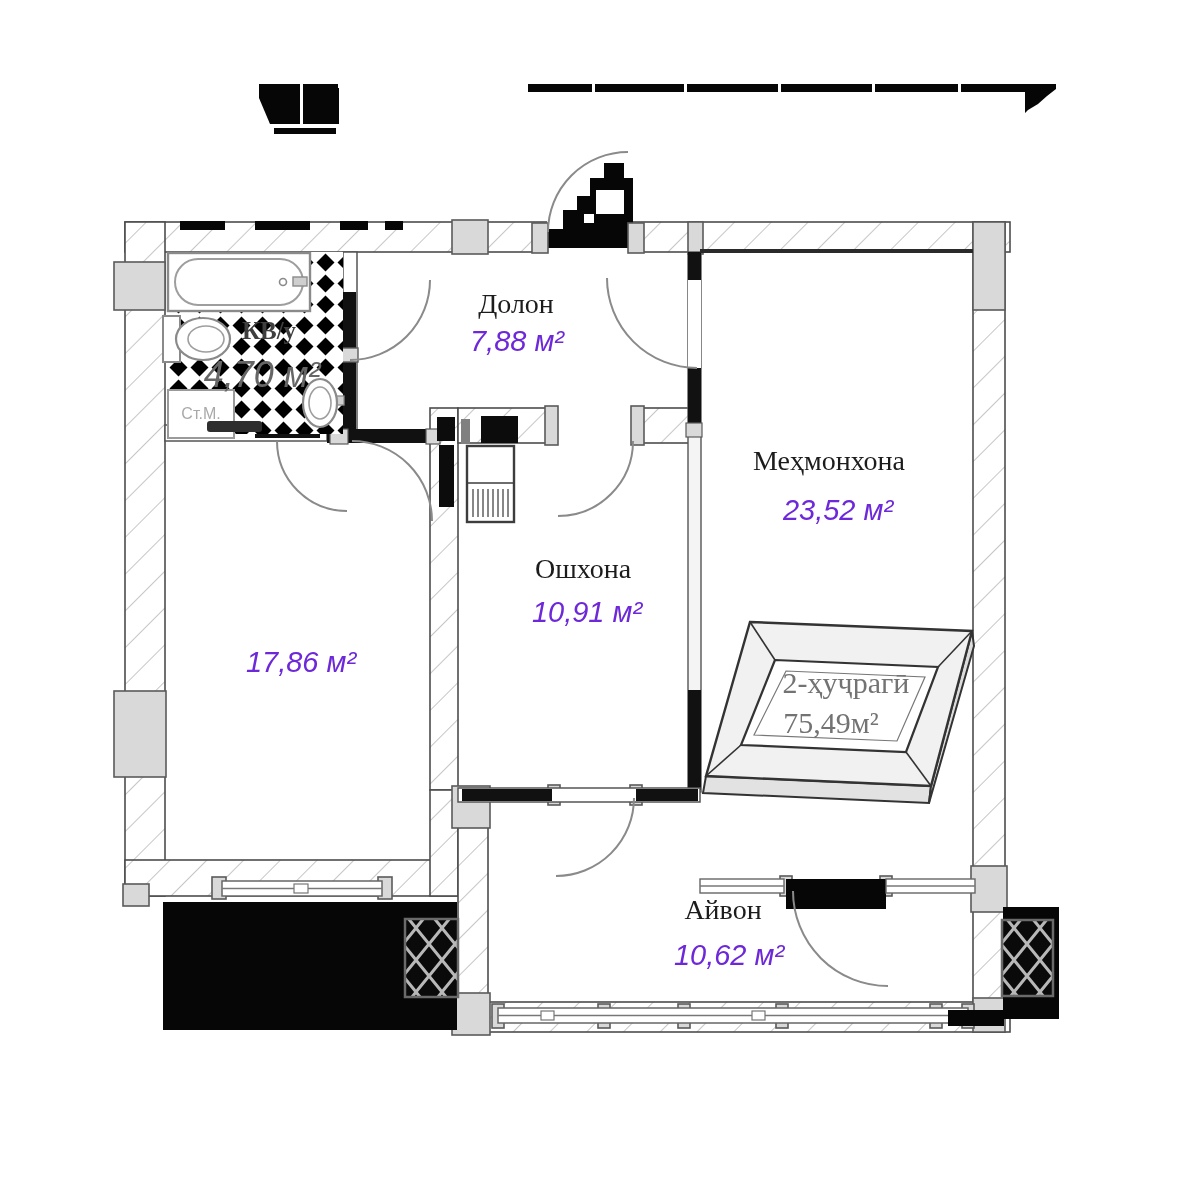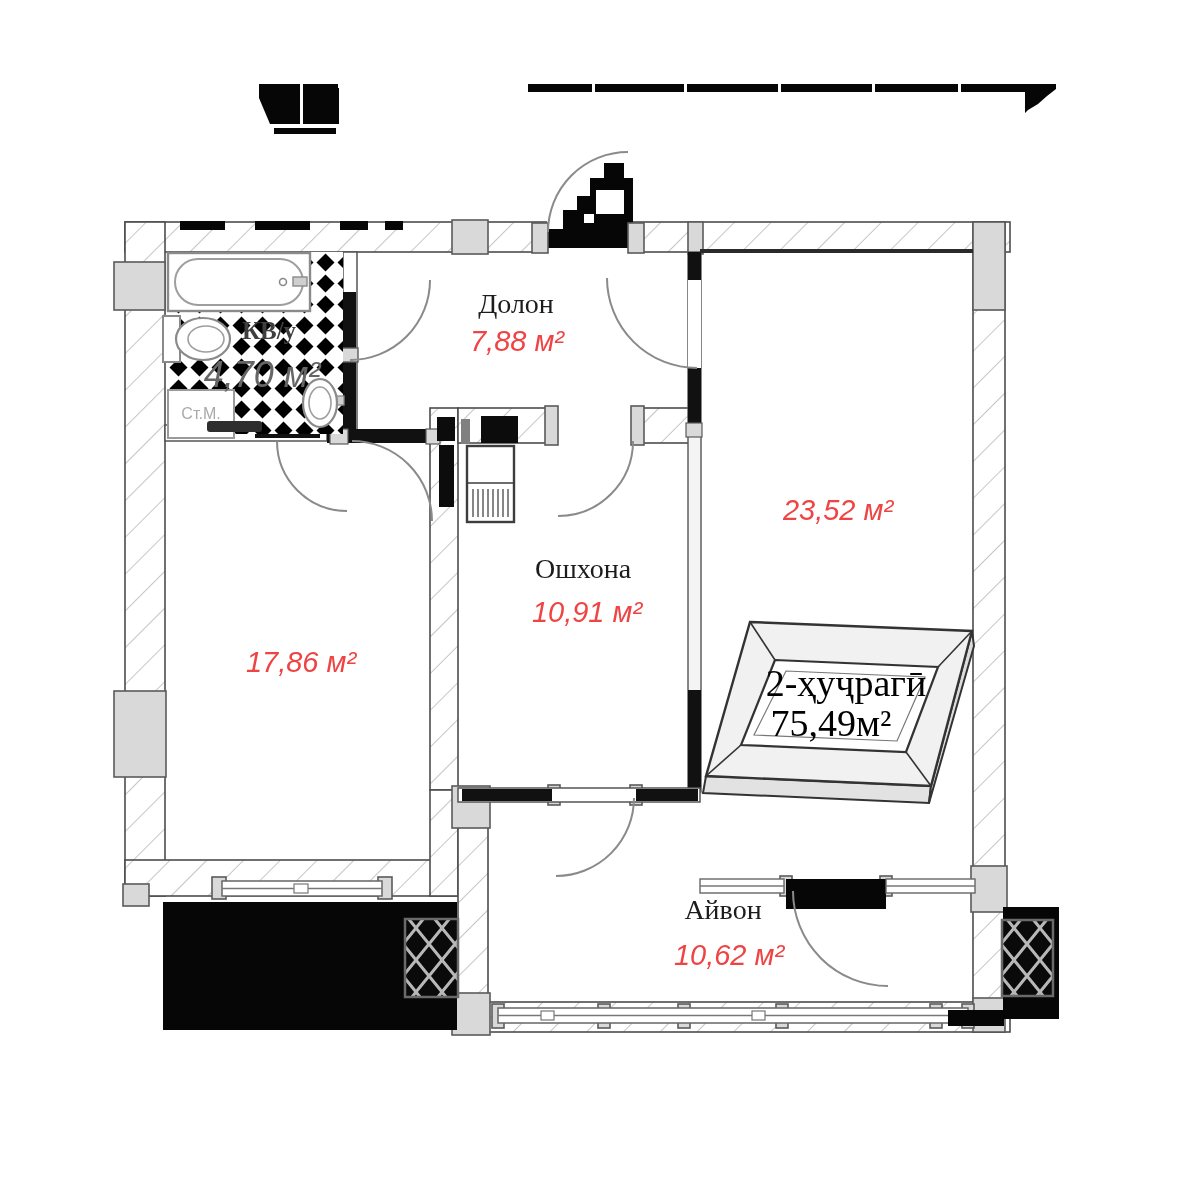--- a/index.html
+++ b/index.html
@@ -1,24 +1,24 @@
 <!DOCTYPE html>
 <html><head>
 <meta charset="utf-8">
 <style>
   html,body{margin:0;padding:0;background:#ffffff;}
   .stage{position:relative;width:1181px;height:1091px;background:#ffffff;overflow:hidden;}
   .plan-svg{position:absolute;left:0;top:0;}
   .lbl{position:absolute;transform:translate(-50%,-50%);white-space:nowrap;line-height:1;}
   .room-name{font-family:"Liberation Serif",serif;font-size:28px;color:#1c1c1c;}
-  .room-area{font-family:"Liberation Sans",sans-serif;font-style:italic;font-size:29px;color:#ef4444;}
+  .room-area{font-family:"Liberation Sans",sans-serif;font-style:italic;font-size:29px;color:#6d28d9;}
   .bath-name{font-family:"Liberation Serif",serif;font-weight:bold;font-size:25px;color:#3f3f3f;}
   .bath-area{font-family:"Liberation Sans",sans-serif;font-style:italic;font-size:36px;color:#666666;}
   .washer-lbl{font-family:"Liberation Sans",sans-serif;font-size:16px;color:#a9a9a9;}
-  .badge-text{font-family:"Liberation Serif",serif;font-size:38px;color:#000000;}
+  .badge-text{font-family:"Liberation Serif",serif;font-size:30px;color:#737373;}
 </style>
 </head>
 <body>
 
 <div class="stage">
 
 <svg class="plan-svg" width="1181" height="1181" viewBox="0 0 1181 1181">
   <defs>
     <pattern id="hatch" patternUnits="userSpaceOnUse" width="26" height="26" patternTransform="rotate(45)">
       <rect width="26" height="26" fill="#ffffff"></rect>
@@ -219,20 +219,21 @@
   </g>
 </svg>
 
 <div class="lbl bath-name" style="left:269px;top:330px;">КВ/у</div>
 <div class="lbl bath-area" style="left:262px;top:375px;">4,70 м²</div>
 <div class="lbl washer-lbl" style="left:201px;top:414px;">Ст.М.</div>
 
 <div class="lbl room-name" style="left:516px;top:304px;">Долон</div>
 <div class="lbl room-area" style="left:517px;top:341px;">7,88 м²</div>
 
+<div class="lbl room-name" style="left:829px;top:461px;">Меҳмонхона</div>
 <div class="lbl room-area" style="left:838px;top:510px;text-align:center;">23,52 м²</div>
 
 <div class="lbl room-name" style="left:583px;top:569px;">Ошхона</div>
 <div class="lbl room-area" style="left:587px;top:612px;">10,91 м²</div>
 
 <div class="lbl room-area" style="left:301px;top:662px;">17,86 м²</div>
 
 <div class="lbl room-name" style="left:723px;top:910px;">Айвон</div>
 <div class="lbl room-area" style="left:729px;top:955px;">10,62 м²</div>
 

